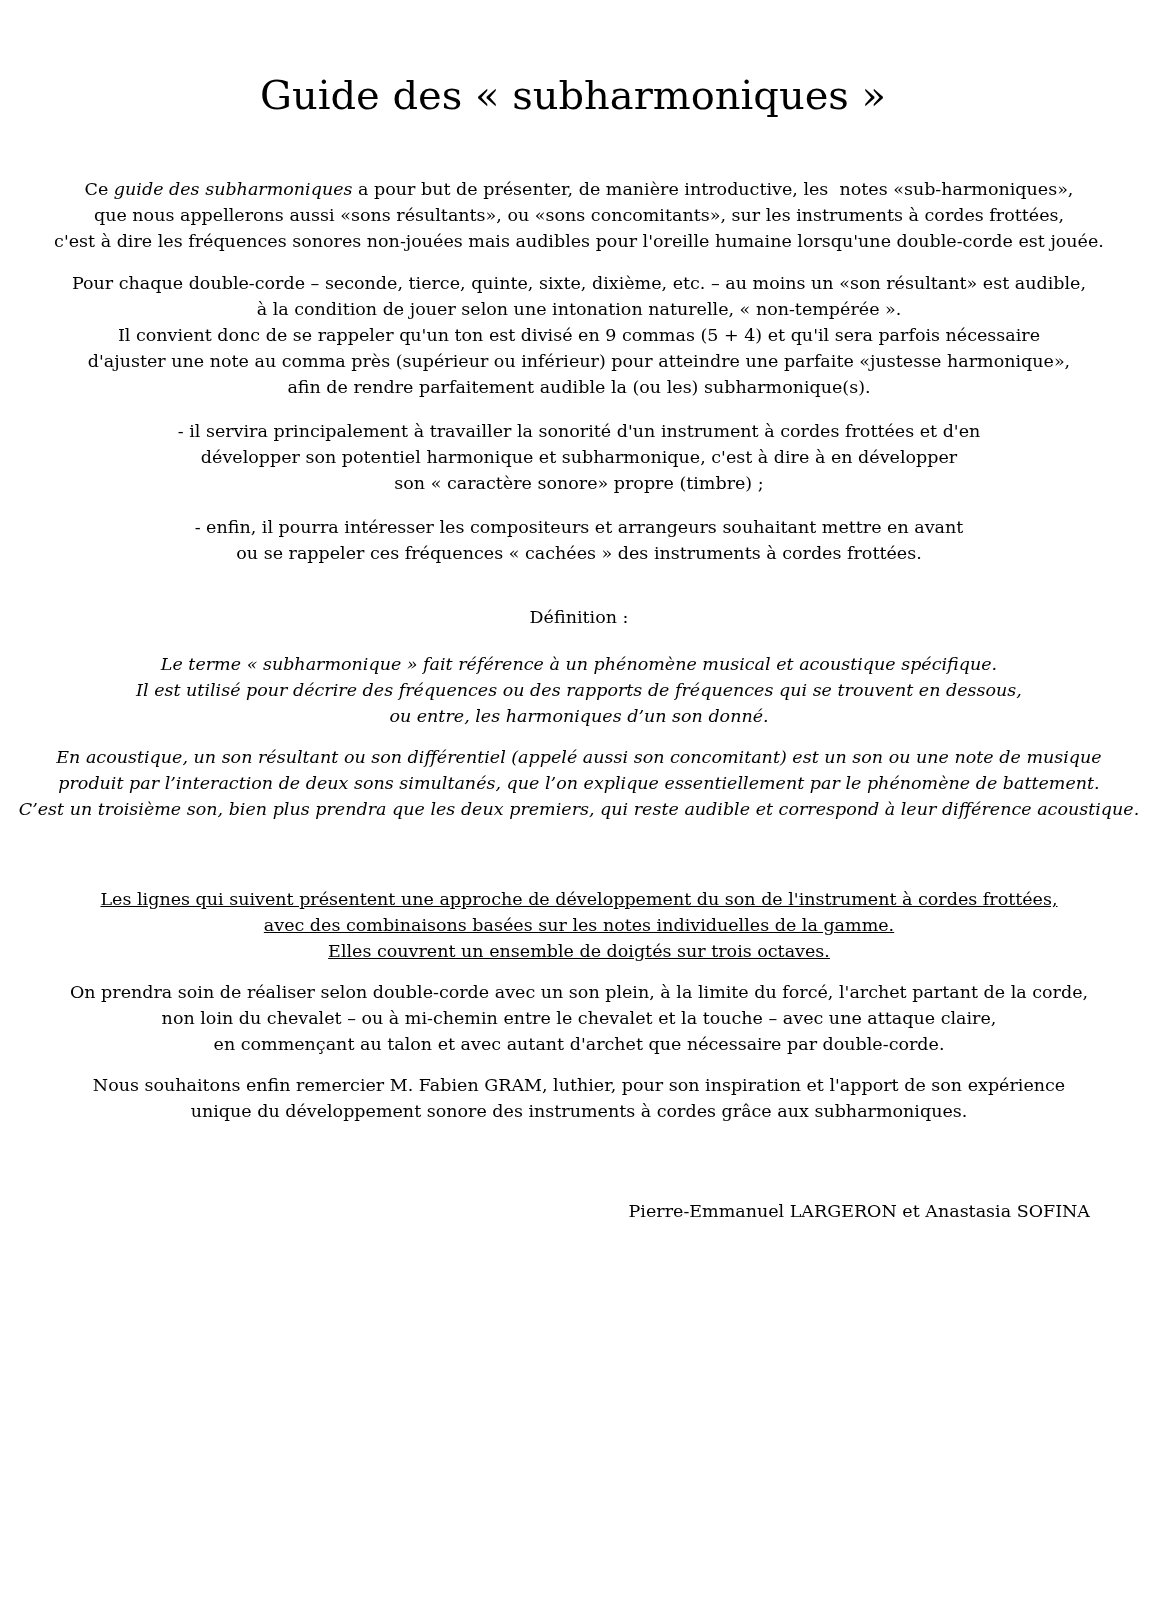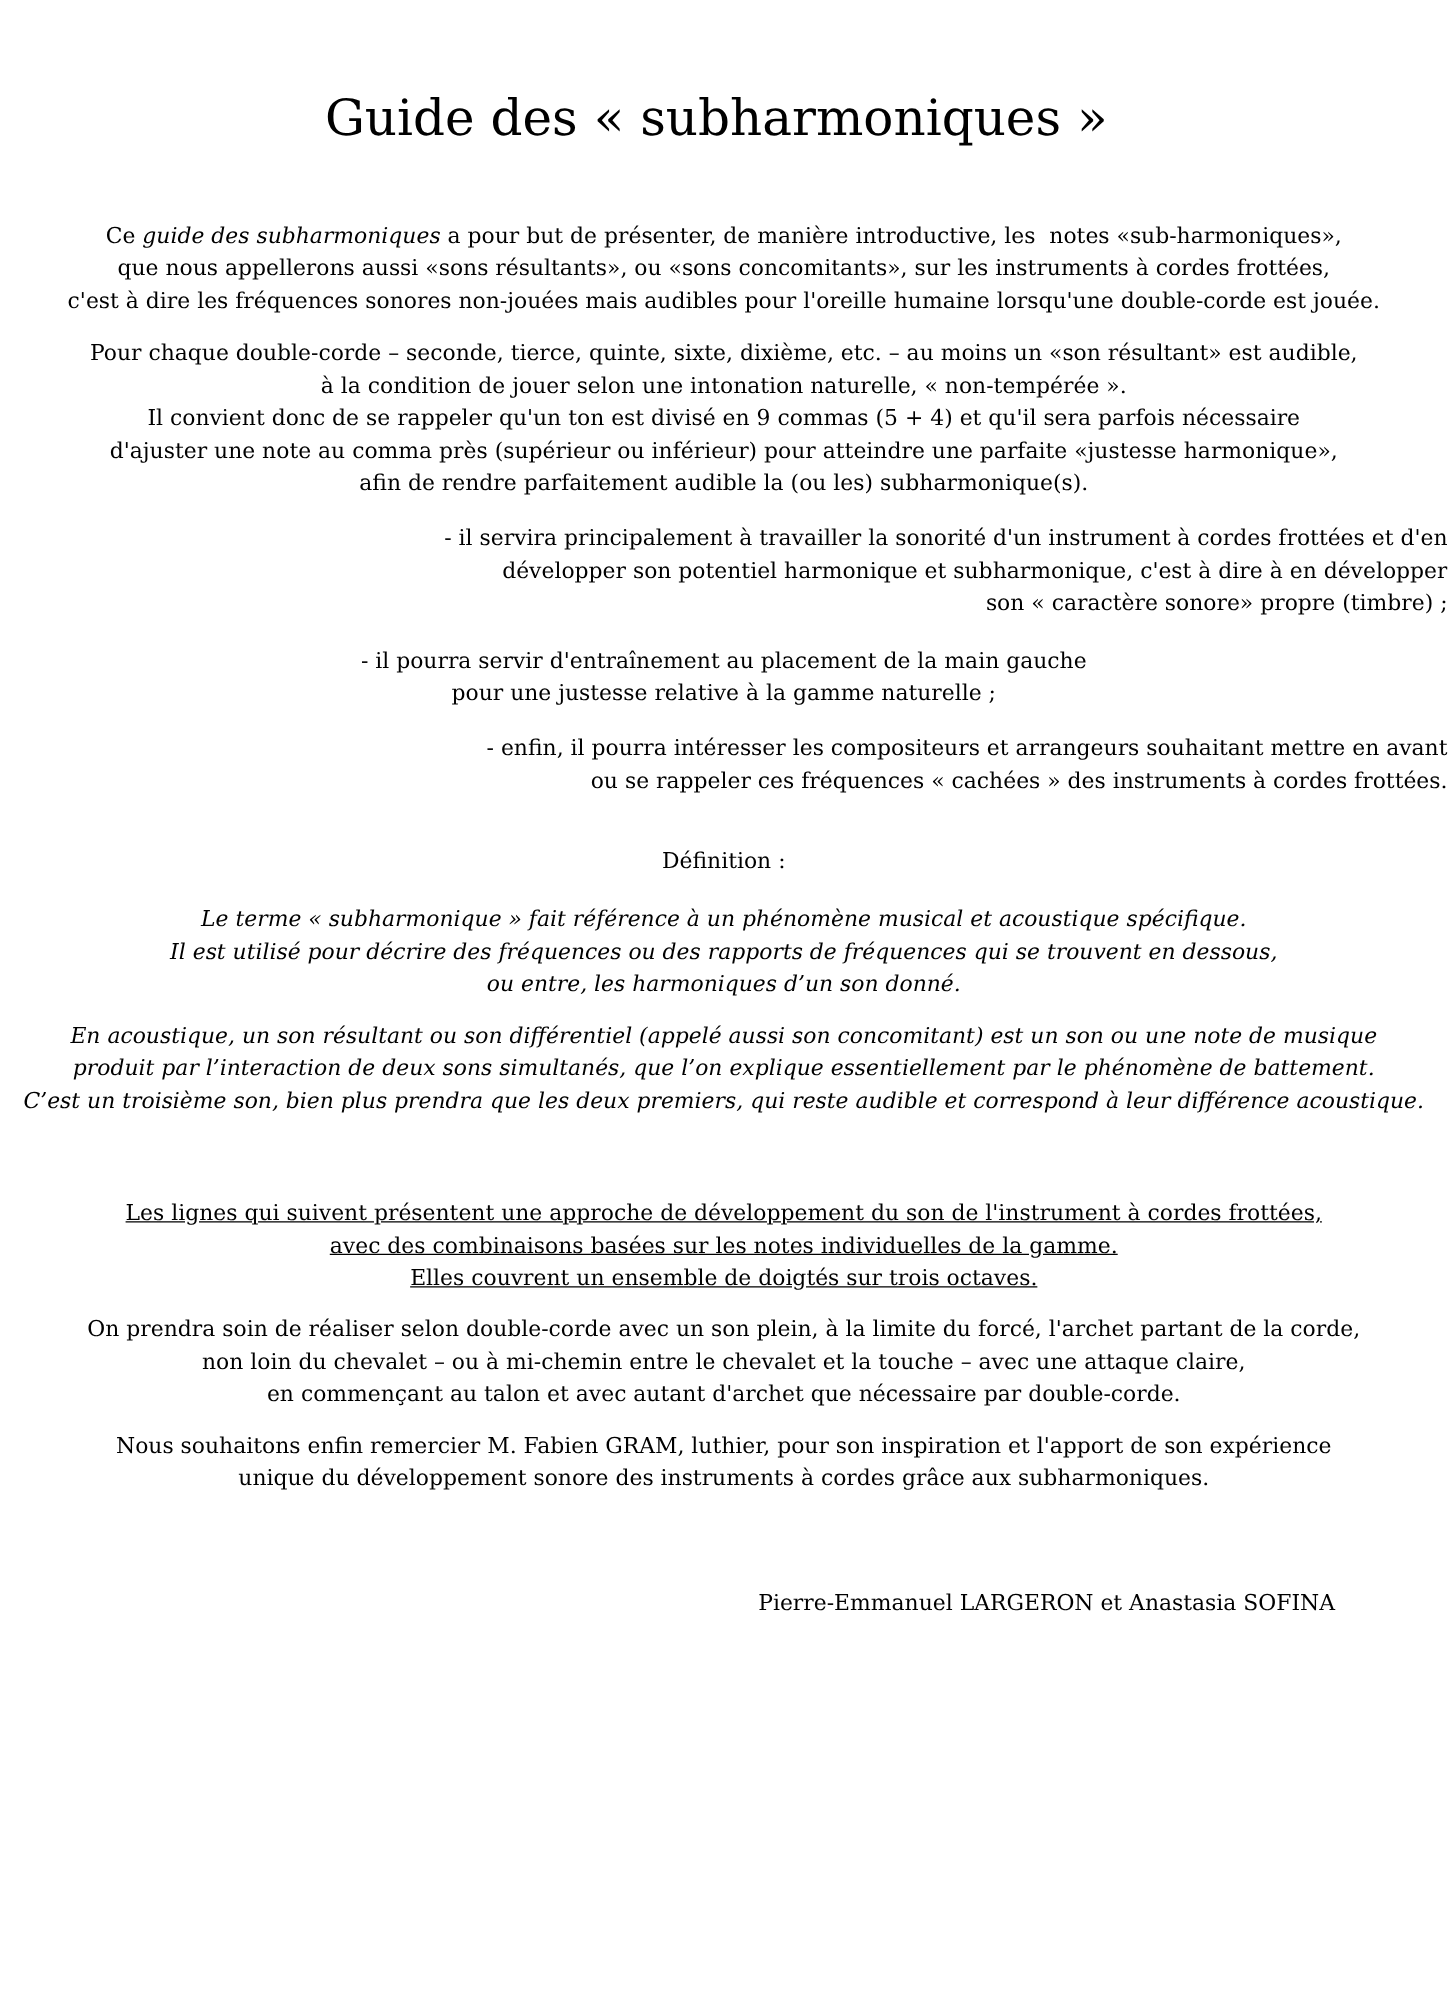--- a/index.html
+++ b/index.html
@@ -36,31 +36,31 @@
   }
   .para .line {
     white-space: nowrap;
   }
   .italic {
     font-style: italic;
   }
   .g10 { margin-top: 10px; }
   .g15 { margin-top: 15px; }
   .g16 { margin-top: 16px; }
-  .g18 { margin-top: 18px; text-align: right; }
+  .g18 { margin-top: 18px; }
   .g20 { margin-top: 20px; }
   .g21 { margin-top: 21px; }
   .g38 { margin-top: 38px; }
   .g64 { margin-top: 64px; text-decoration: underline; }
   .signature-row {
     margin-top: 74px;
     font-size: 17.5px;
     line-height: 26px;
     text-align: right;
-    padding-right: 90px;
+    padding-right: 68px;
     white-space: nowrap;
   }
 </style>
 </head>
 <body>
 
 <div class="doc">
 
   <h1 class="title">Guide des « subharmoniques »</h1>
 
@@ -80,24 +80,20 @@
       <div class="line">afin de rendre parfaitement audible la (ou les) subharmonique(s).</div>
     </div>
 
 
   <div class="para g18">
       <div class="line">- il servira principalement à travailler la sonorité d'un instrument à cordes frottées et d'en</div>
       <div class="line">développer son potentiel harmonique et subharmonique, c'est à dire à en développer</div>
       <div class="line">son « caractère sonore» propre (timbre) ;</div>
     </div>
 
-  <div class="para g20">
-      <div class="line">- il pourra servir d'entraînement au placement de la main gauche</div>
-      <div class="line">pour une justesse relative à la gamme naturelle ;</div>
-    </div>
 
   <div class="para g18">
       <div class="line">- enfin, il pourra intéresser les compositeurs et arrangeurs souhaitant mettre en avant</div>
       <div class="line">ou se rappeler ces fréquences « cachées » des instruments à cordes frottées.</div>
     </div>
 
   <div class="para g38">
       <div class="line">Définition :</div>
     </div>
 

